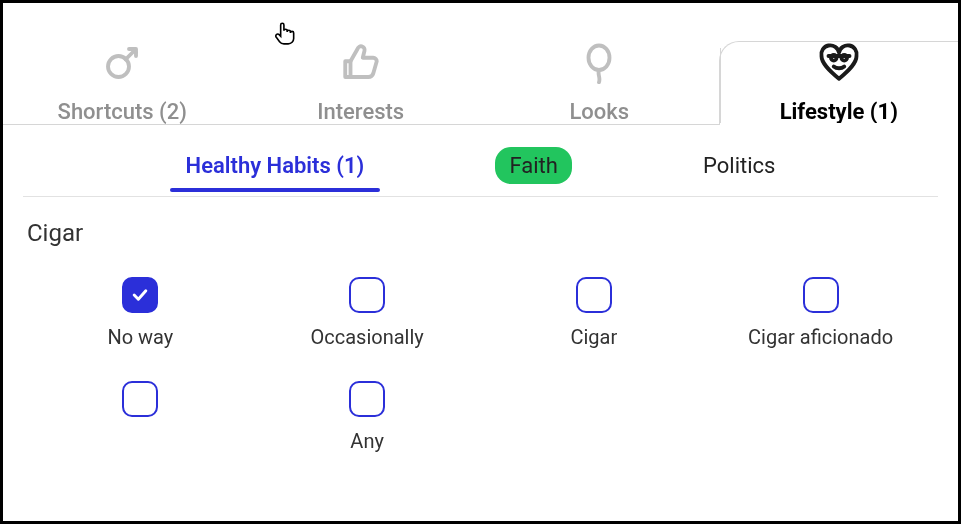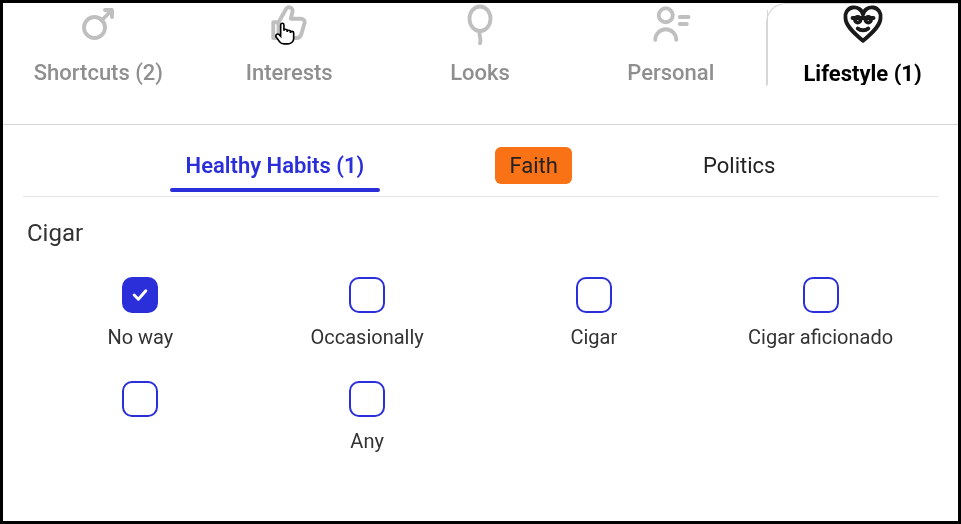--- a/index.html
+++ b/index.html
@@ -12,21 +12,21 @@
       background: #fff;
       width: 961px;
       height: 524px;
       border: 3px solid #000;
       padding: 0;
       overflow: hidden;
     }
     
     .top-tabs {
       display: flex;
-      align-items: flex-start;
+      align-items: flex-end;
       height: 122px;
       border-bottom: 1px solid #d6d6d6;
       position: relative;
     }
     .top-tab {
       flex: 1;
       display: flex;
       flex-direction: column;
       align-items: center;
       justify-content: center;
@@ -119,22 +119,22 @@
       content: "";
       position: absolute;
       left: -2px;
       right: -2px;
       bottom: -8px;
       height: 4px;
       background: #2b2fd9;
       border-radius: 2px;
     }
     .sub-tab.hover {
-      background: #f97316;
-      border-radius: 6px;
+      background: #22c55e;
+      border-radius: 16px;
     }
     
     .section {
       padding: 22px 24px 0 24px;
     }
     .section-title {
       font-size: 24px;
       color: #333;
       margin-bottom: 18px;
     }
@@ -216,31 +216,20 @@
   <div class="top-tab">
     <span>
       <svg viewBox="0 0 24 24">
         <ellipse cx="12" cy="9" rx="6" ry="7"></ellipse>
         <path d="M12 16 C 11 19 13 20 12 23"></path>
       </svg>
     </span>
     <span>Looks</span>
   </div>
 
-  <div class="top-tab">
-    <span>
-      <svg viewBox="0 0 24 24">
-        <circle cx="9" cy="7" r="4"></circle>
-        <path d="M3 21 a6 6 0 0 1 12 0"></path>
-        <path d="M17 8 H22"></path>
-        <path d="M17 12 H21"></path>
-      </svg>
-    </span>
-    <span>Personal</span>
-  </div>
 
   <div class="top-tab active active-border active-cover">
     <span>
       <svg viewBox="0 0 24 24">
         <path d="M12 21 C 6 16 2 12 2 8 a5 5 0 0 1 10 -2 a5 5 0 0 1 10 2 c0 4 -4 8 -10 13 Z"></path>
         <circle cx="9" cy="9" r="1.6"></circle>
         <circle cx="15" cy="9" r="1.6"></circle>
         <path d="M6 8 H18"></path>
         <path d="M9 14 a4 3 0 0 0 6 0"></path>
       </svg>

